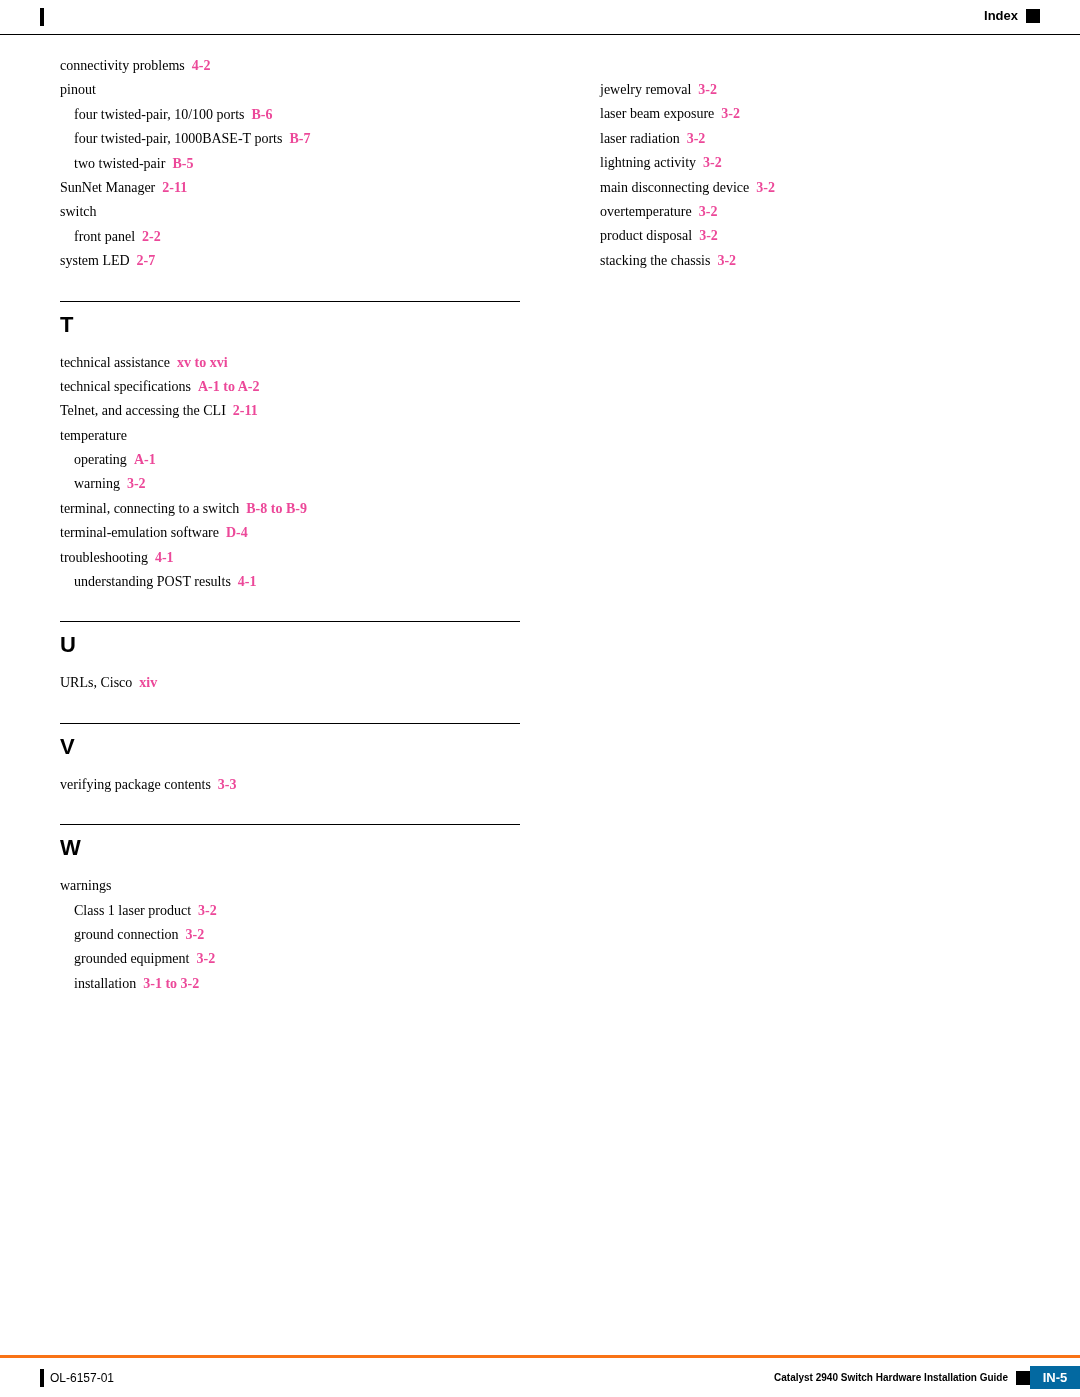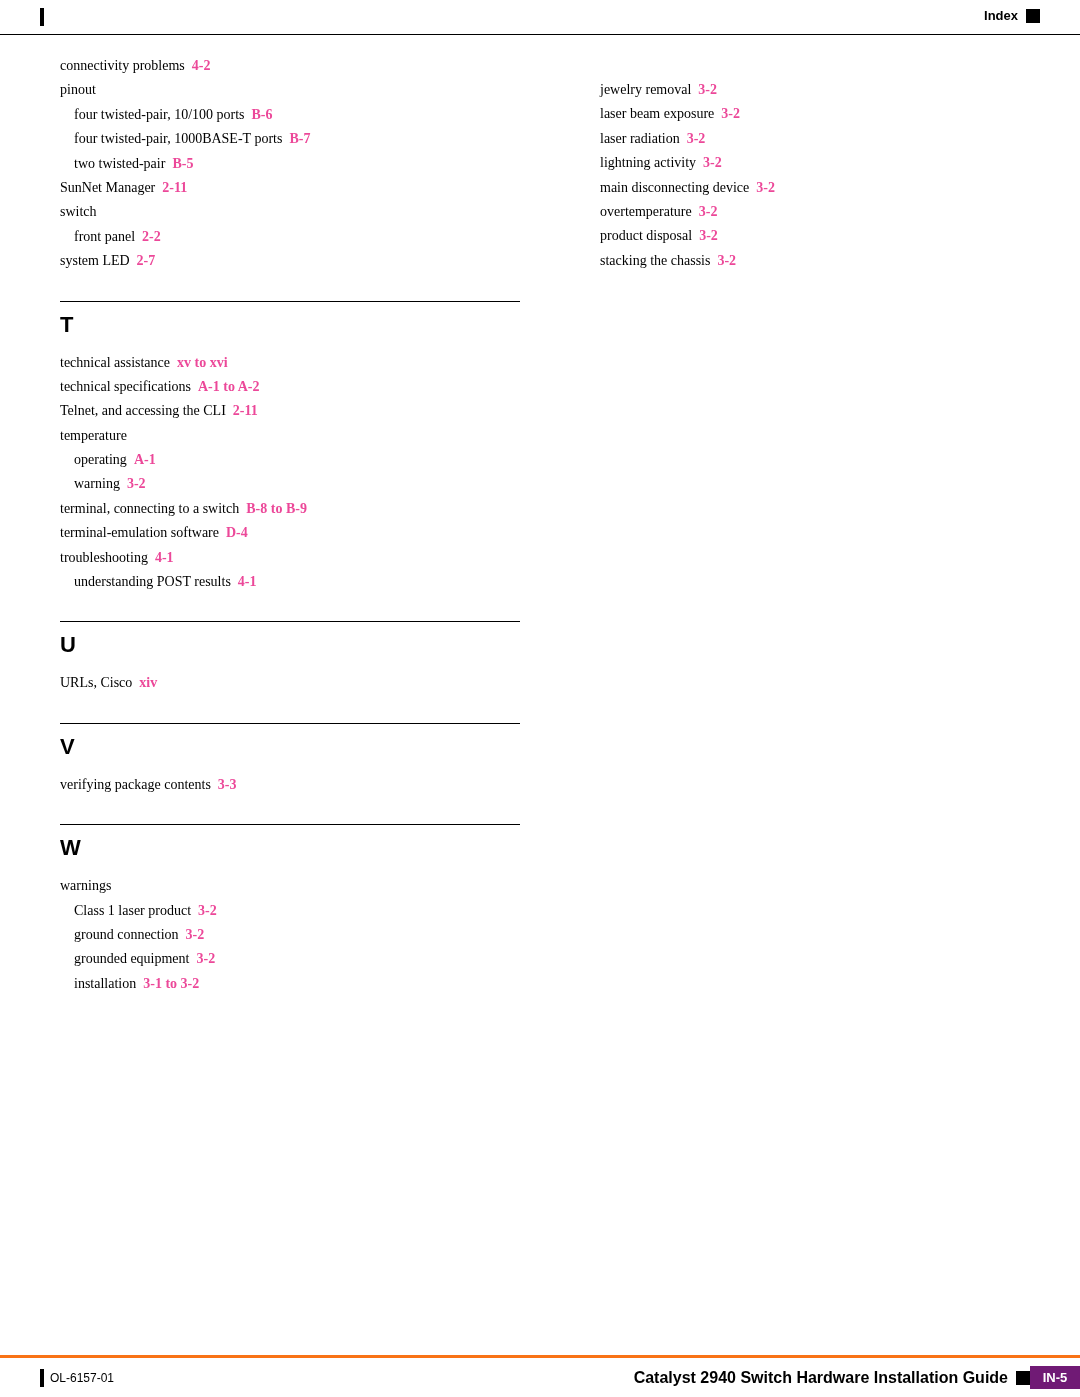--- a/index.html
+++ b/index.html
@@ -136,34 +136,34 @@
       color: #000;
     }
 
     .bottom-bar-right {
       display: flex;
       align-items: center;
       gap: 0;
     }
     .bottom-bar-title {
       font-family: Arial, sans-serif;
-      font-size: 16px;
+      font-size: 10px;
       font-weight: bold;
       color: #000;
       padding-right: 8px;
     }
     .bottom-bar-square {
       width: 14px;
       height: 14px;
       background: #000;
       display: inline-block;
       margin-right: 0;
     }
     .page-number-box {
-      background: #701a75;
+      background: #0369a1;
       color: #fff;
       font-family: Arial, sans-serif;
       font-size: 13px;
       font-weight: bold;
       padding: 4px 12px;
       min-width: 50px;
       text-align: center;
     }
   </style>
 </head>

